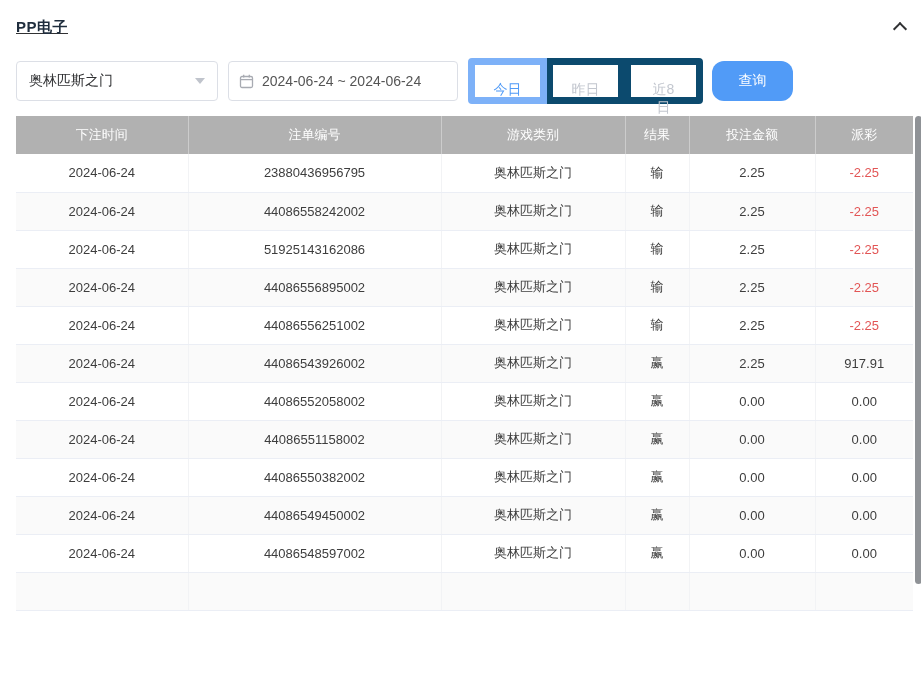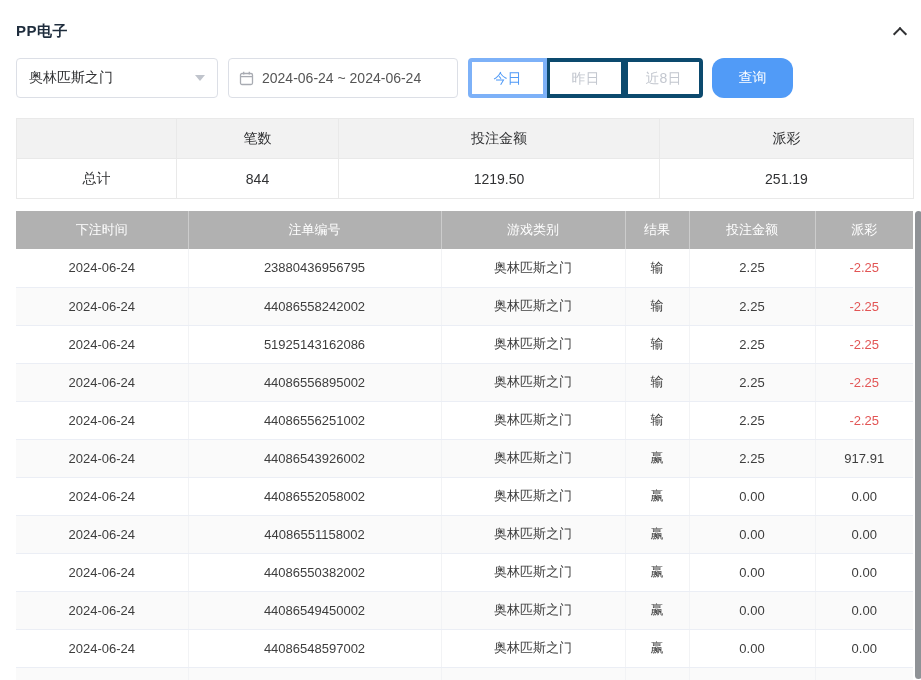--- a/index.html
+++ b/index.html
@@ -7,38 +7,38 @@
   body {
     width: 921px; height: 680px; overflow: hidden;
     background: #ffffff;
     font-family: "Liberation Sans", "DejaVu Sans", sans-serif;
     color: #303133;
     -webkit-font-smoothing: antialiased;
   }
   .page { padding: 18px 0 0 16px; position: relative; width: 921px; }
 
   
-  .panel-header { width: 897px; height: 26px; display: flex; align-items: center; justify-content: space-between; }
+  .panel-header { width: 897px; height: 26px; display: flex; align-items: flex-start; justify-content: space-between; text-decoration: underline; }
   .panel-title { font-size: 15px; font-weight: 700; color: #1f2d3d; letter-spacing: .5px; }
   .chev-up { width: 10px; height: 10px; border-left: 2px solid #303133; border-top: 2px solid #303133;
              transform: rotate(45deg); margin: 6px 8px 0 0; cursor: pointer; }
 
   
   .filter-row { margin-top: 14px; display: flex; align-items: center; }
   .select-box { width: 202px; height: 40px; border: 1px solid #dcdfe6; border-radius: 4px;
                 display: flex; align-items: center; justify-content: space-between;
                 padding: 0 12px; font-size: 14px; color: #303133; cursor: pointer; background: #fff; }
   .caret-down { width: 0; height: 0; border-left: 5px solid transparent; border-right: 5px solid transparent;
                 border-top: 6px solid #c0c4cc; }
   .date-box { margin-left: 10px; width: 230px; height: 40px; border: 1px solid #dcdfe6; border-radius: 4px;
               display: flex; align-items: center; gap: 8px; padding: 12px 10px; font-size: 14px;
               color: #555; cursor: pointer; background: #fff; white-space: nowrap; }
   .btn-group { margin-left: 10px; display: flex; }
-  .qbtn { width: 79px; height: 40px; background: #fff; border: 4px solid #0c4a6e; color: #c3c7cf;
-          font-size: 14px; cursor: pointer; margin-left: -1px; font-family: inherit; padding: 8px; }
+  .qbtn { width: 79px; height: 40px; background: #fff; border: 7px solid #0c4a6e; color: #c3c7cf;
+          font-size: 14px; cursor: pointer; margin-left: -1px; font-family: inherit; padding: 16px; }
   .qbtn:first-child { margin-left: 0; border-radius: 4px 0 0 4px; }
   .qbtn:last-child { border-radius: 0 4px 4px 0; }
   .qbtn.active { border-color: var(--accent-border, #7db1f8); color: var(--accent, #4f97f6);
                  position: relative; z-index: 1; }
   .search-btn { margin-left: 9px; width: 81px; height: 40px; background: var(--accent, #60a3f8);
                 color: #fff; border: none; border-radius: 12px; font-size: 14px; cursor: pointer;
                 font-family: inherit; }
 
   
   .summary-table { margin-top: 20px; width: 897px; border-collapse: collapse; table-layout: fixed;
@@ -95,44 +95,20 @@
 
     <div class="btn-group">
       <button class="qbtn active">今日</button>
       <button class="qbtn">昨日</button>
       <button class="qbtn">近8日</button>
     </div>
 
     <button class="search-btn">查询</button>
   </div>
 
-  <table class="summary-table">
-    <colgroup>
-        <col style="width:160px">
-        <col style="width:162px">
-        <col style="width:321px">
-        <col style="width:254px">
-      </colgroup>
-    <thead>
-      <tr>
-        <th></th>
-        <th>笔数</th>
-        <th>投注金额</th>
-        <th>派彩</th>
-      </tr>
-    </thead>
-    <tbody>
-      <tr>
-        <td>总计</td>
-        <td>844</td>
-        <td>1219.50</td>
-        <td>251.19</td>
-      </tr>
-    </tbody>
-  </table>
 
   <div class="data-section">
     <table class="bet-table">
       <colgroup>
           <col style="width:172px">
           <col style="width:253px">
           <col style="width:184px">
           <col style="width:64px">
           <col style="width:126px">
           <col style="width:98px">

